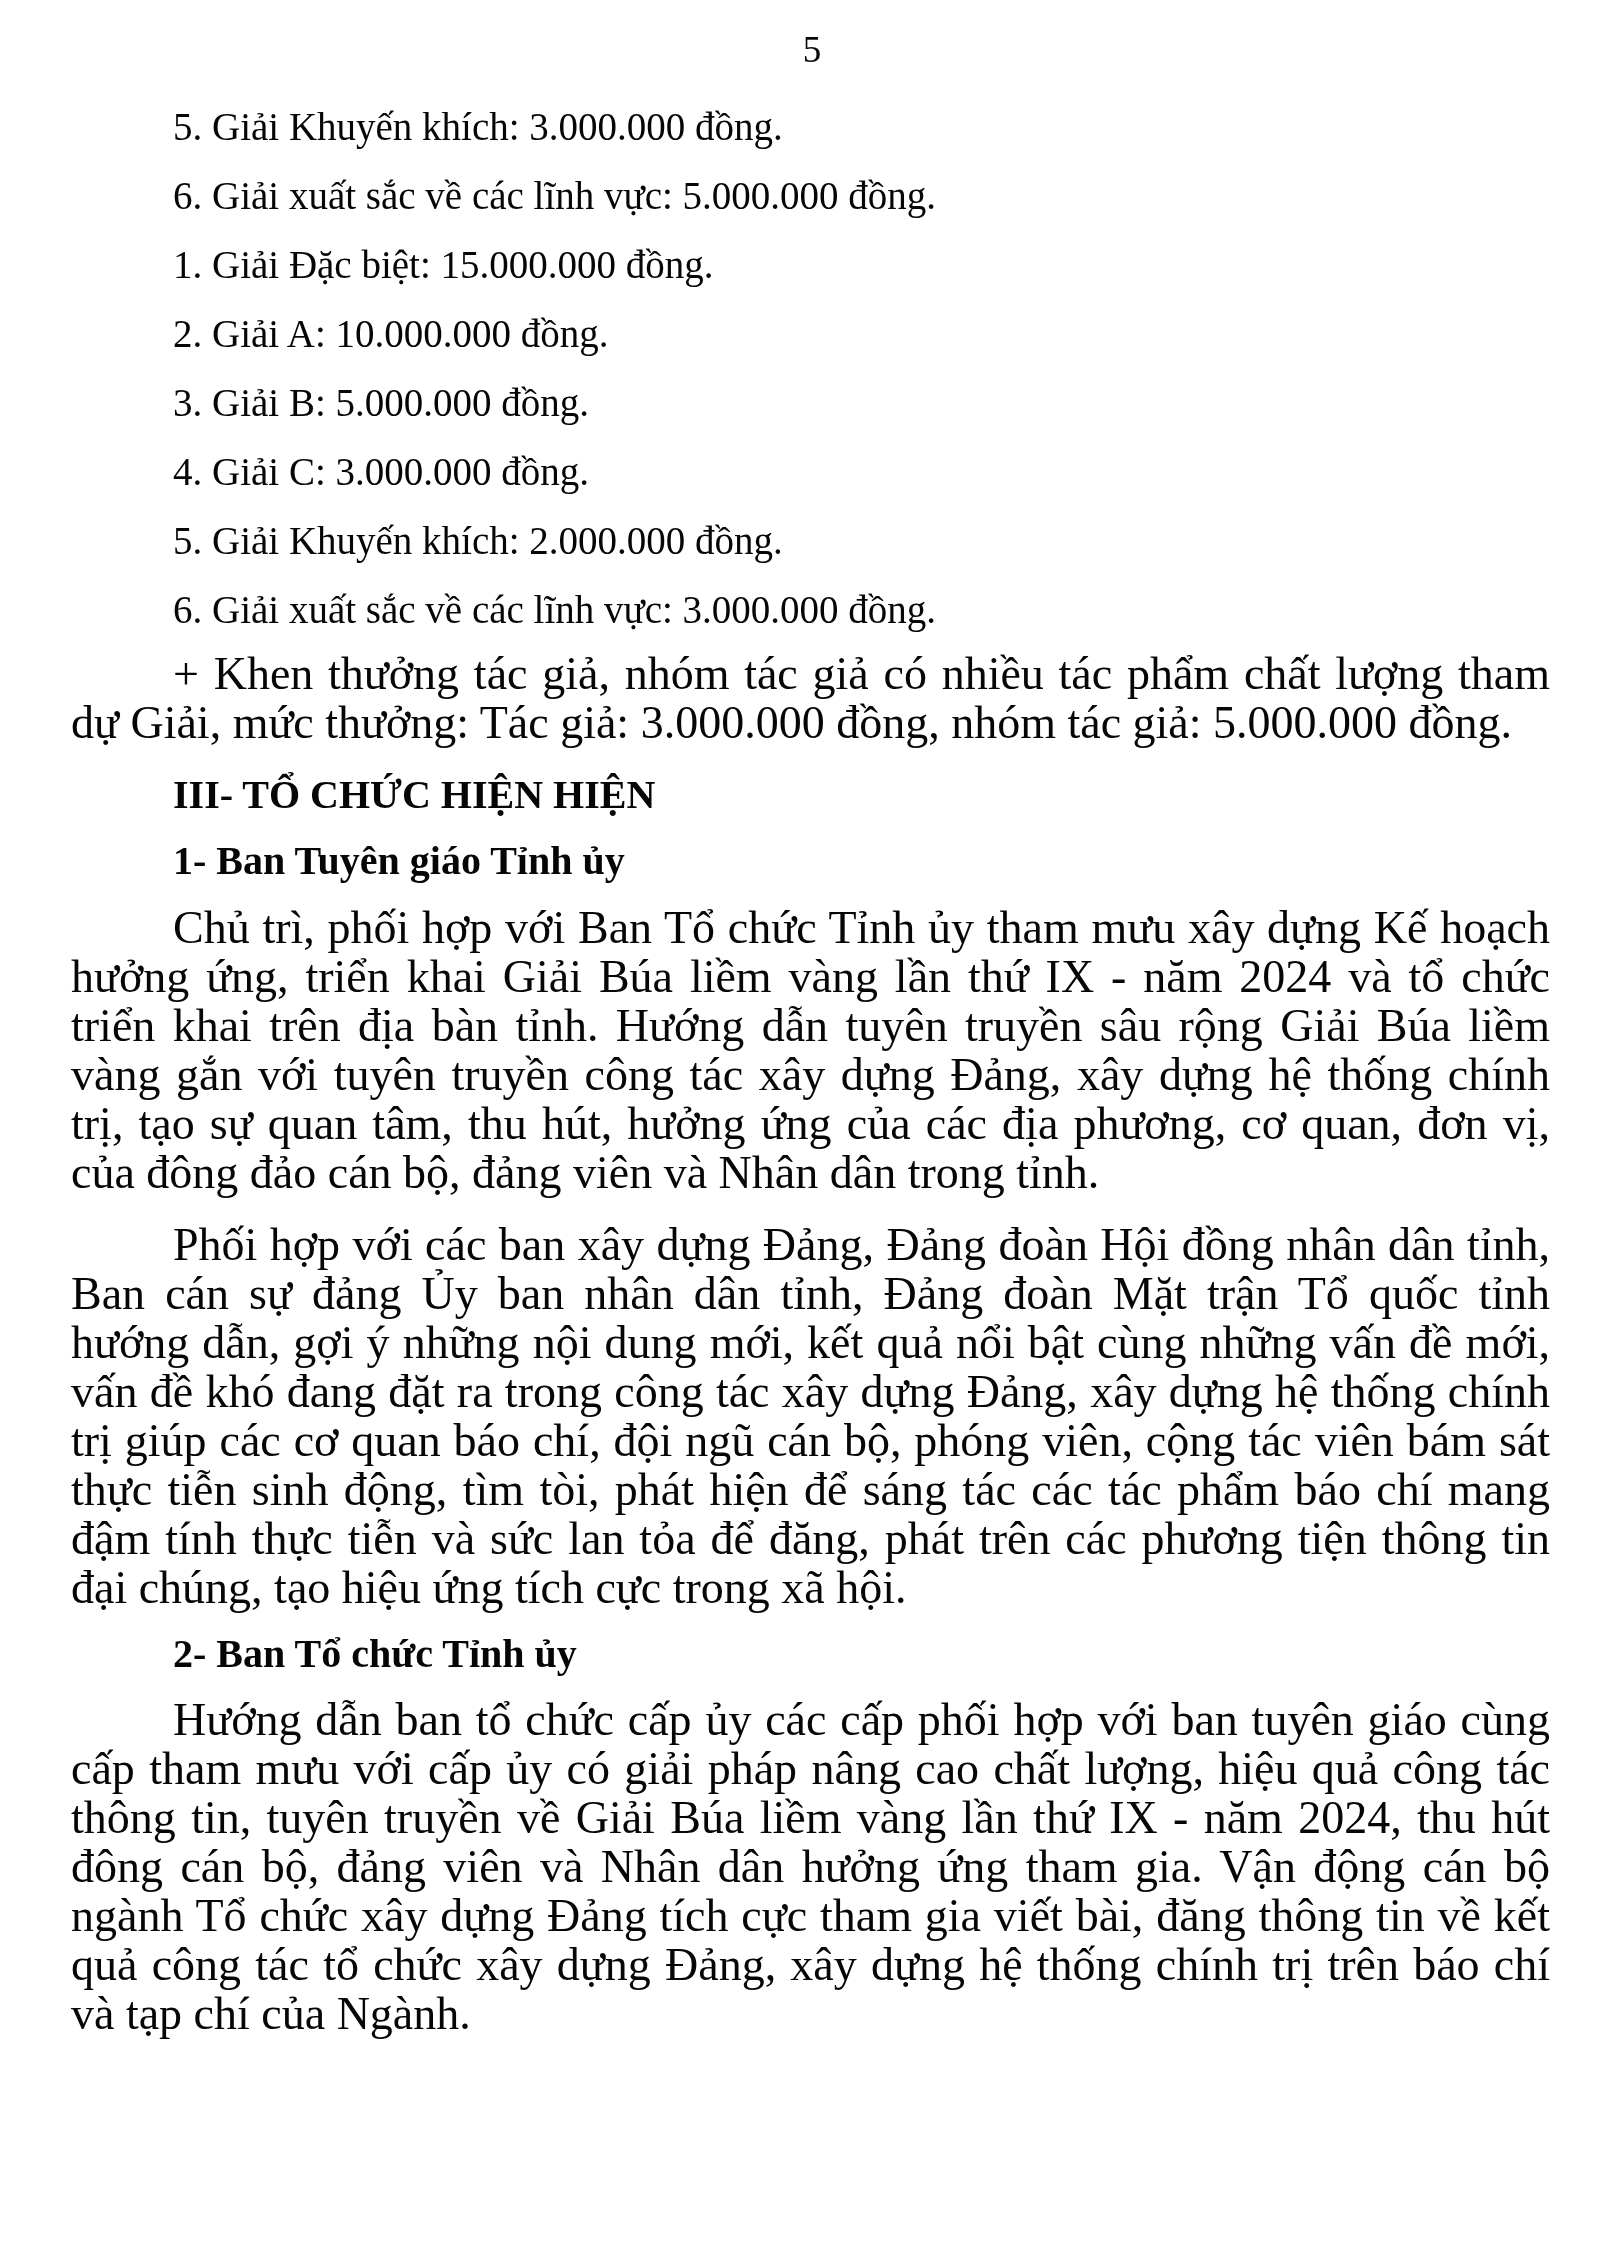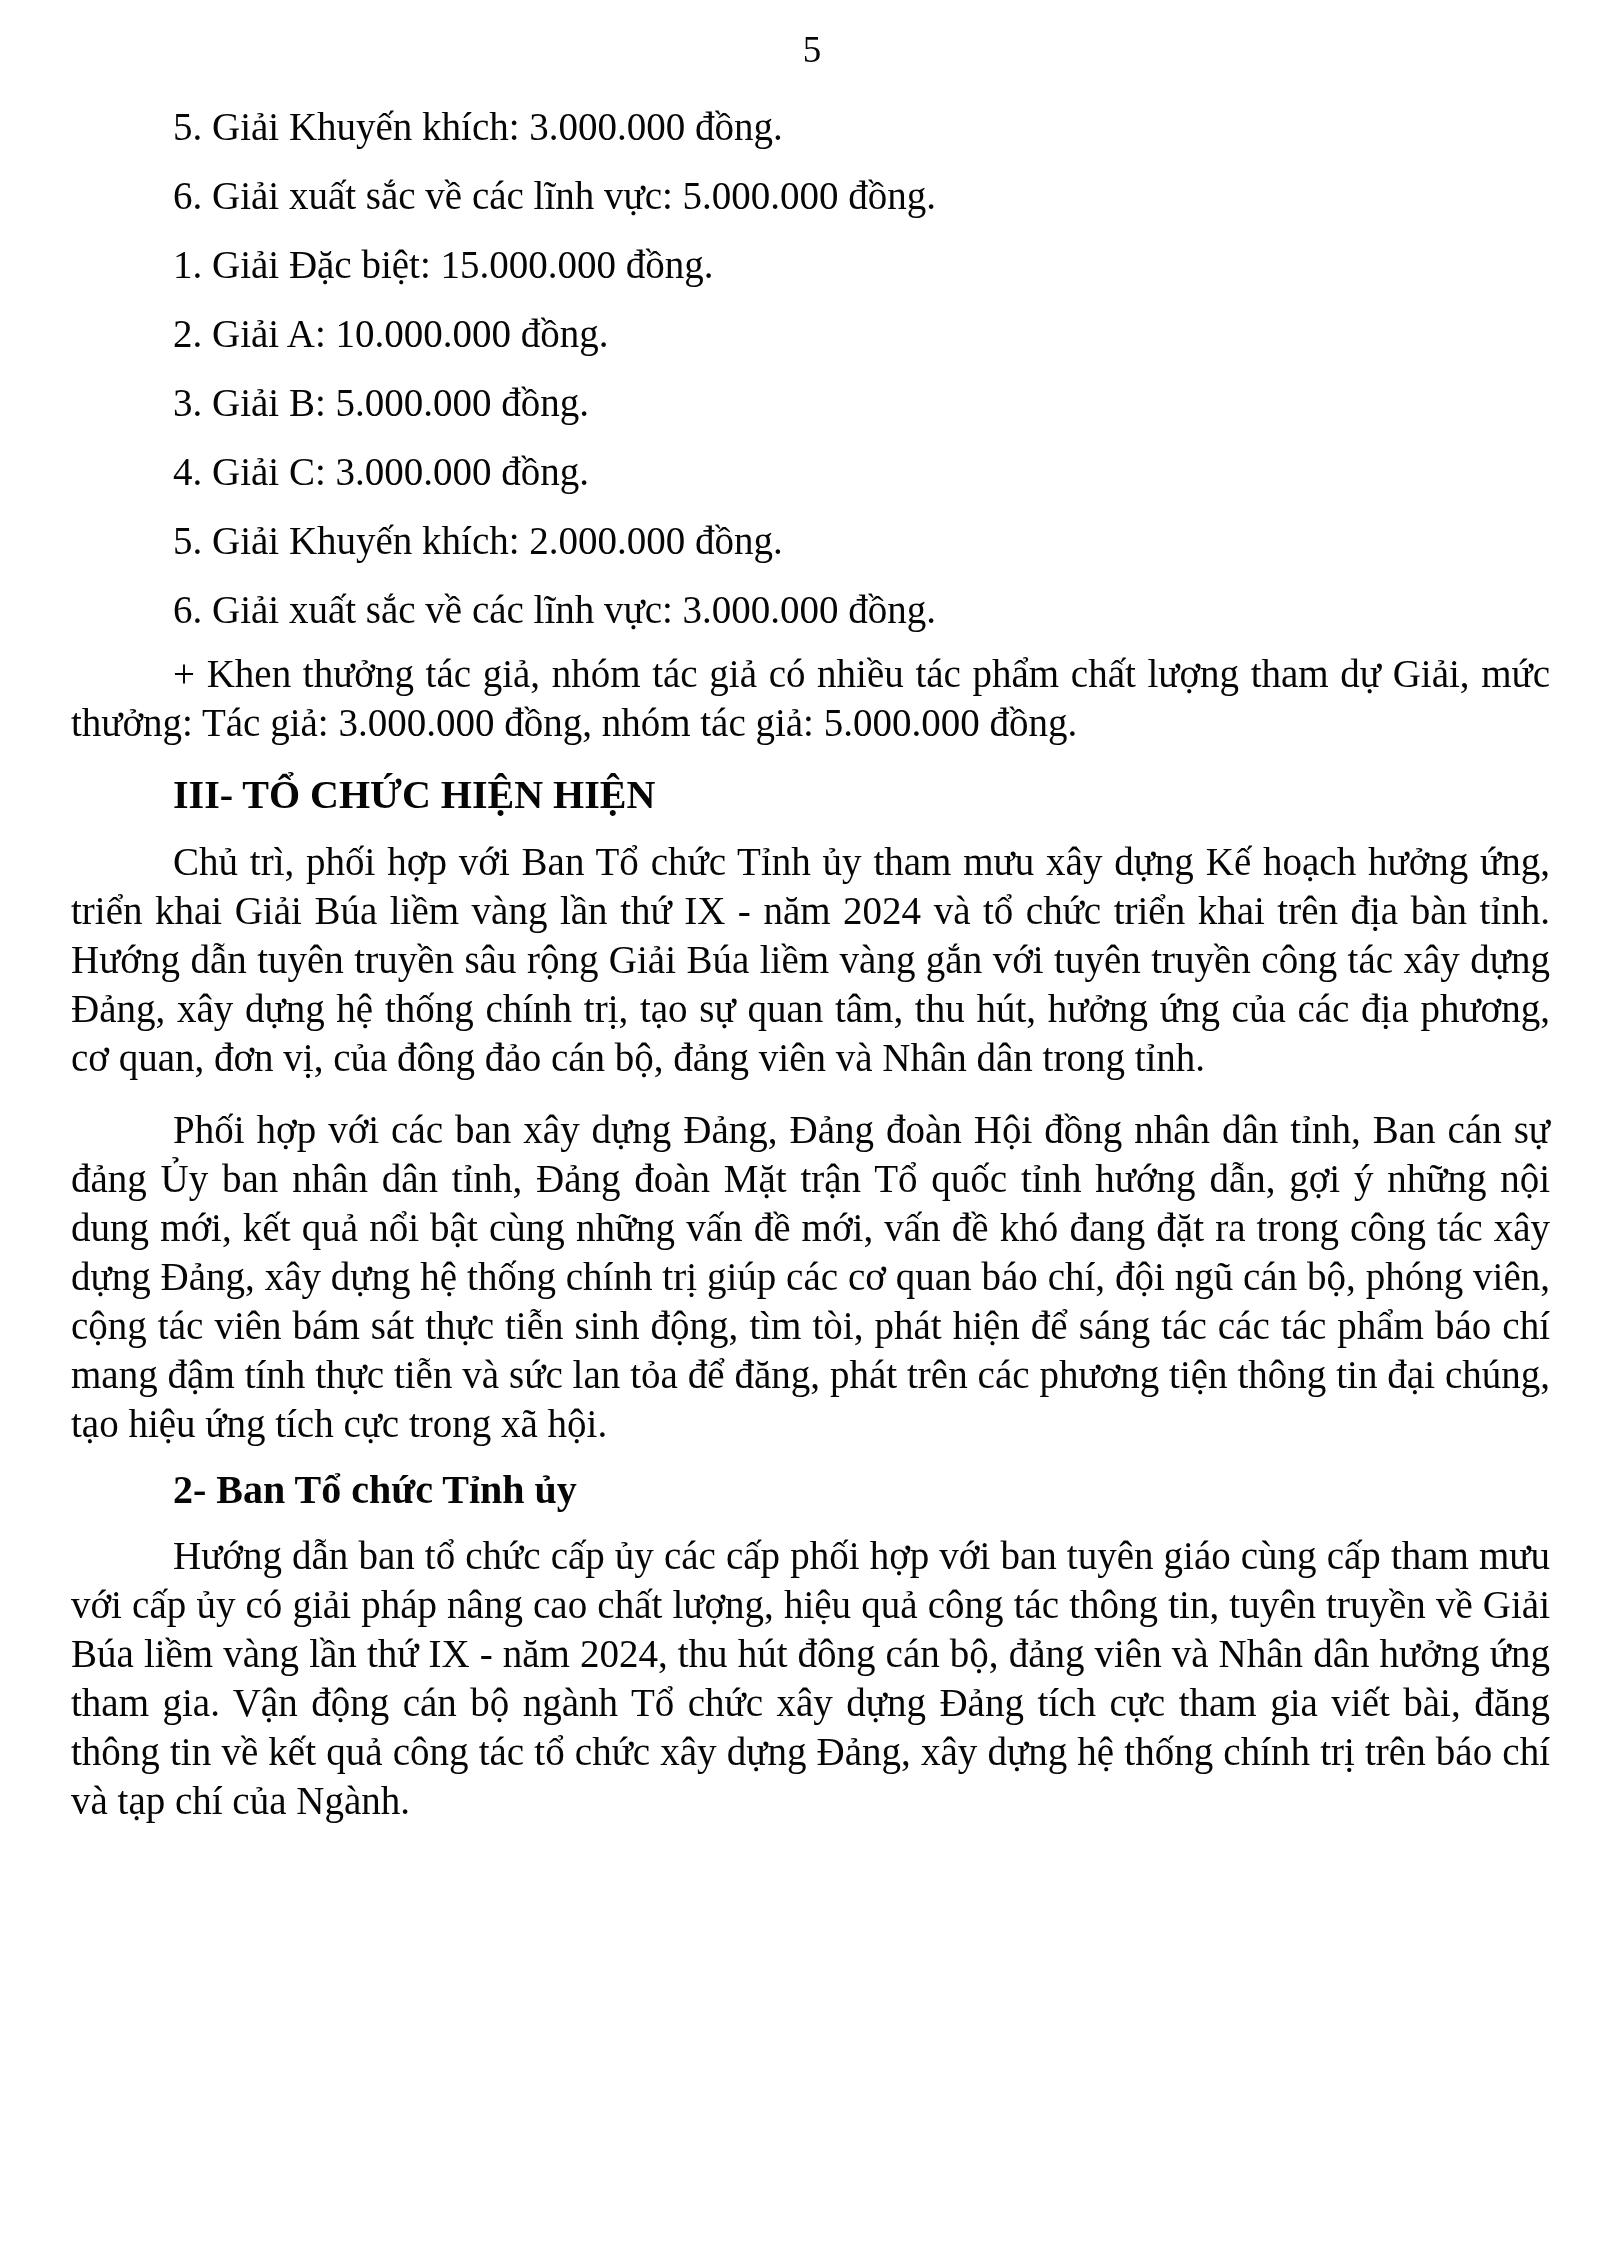--- a/index.html
+++ b/index.html
@@ -31,21 +31,21 @@
   }
   .prize-item {
     font-size: 39px;
     line-height: 69px;
     text-indent: 102px;
     text-align: justify;
     text-justify: inter-word;
     white-space: normal;
   }
   .para {
-    font-size: 39px;
+    font-size: 46px;
     line-height: 49px;
     text-indent: 102px;
     text-align: justify;
     text-justify: inter-word;
     margin: 23px 0 0 0;
   }
   .para.first-after-list {
     margin-top: 5.9px;
   }
   .heading {
@@ -84,20 +84,21 @@
       <div class="prize-item">3. Giải B: 5.000.000 đồng.</div>
       <div class="prize-item">4. Giải C: 3.000.000 đồng.</div>
       <div class="prize-item">5. Giải Khuyến khích: 2.000.000 đồng.</div>
       <div class="prize-item">6. Giải xuất sắc về các lĩnh vực: 3.000.000 đồng.</div>
     </div>
 
     <p class="para first-after-list">+ Khen thưởng tác giả, nhóm tác giả có nhiều tác phẩm chất lượng tham dự Giải, mức thưởng: Tác giả: 3.000.000 đồng, nhóm tác giả: 5.000.000 đồng.</p>
 
     <div class="heading">III- TỔ CHỨC HIỆN HIỆN</div>
 
+    <div class="subheading">1- Ban Tuyên giáo Tỉnh ủy</div>
 
     <p class="para after-heading">Chủ trì, phối hợp với Ban Tổ chức Tỉnh ủy tham mưu xây dựng Kế hoạch hưởng ứng, triển khai Giải Búa liềm vàng lần thứ IX - năm 2024 và tổ chức triển khai trên địa bàn tỉnh. Hướng dẫn tuyên truyền sâu rộng Giải Búa liềm vàng gắn với tuyên truyền công tác xây dựng Đảng, xây dựng hệ thống chính trị, tạo sự quan tâm, thu hút, hưởng ứng của các địa phương, cơ quan, đơn vị, của đông đảo cán bộ, đảng viên và Nhân dân trong tỉnh.</p>
 
 
     <p class="para">Phối hợp với các ban xây dựng Đảng, Đảng đoàn Hội đồng nhân dân tỉnh, Ban cán sự đảng Ủy ban nhân dân tỉnh, Đảng đoàn Mặt trận Tổ quốc tỉnh hướng dẫn, gợi ý những nội dung mới, kết quả nổi bật cùng những vấn đề mới, vấn đề khó đang đặt ra trong công tác xây dựng Đảng, xây dựng hệ thống chính trị giúp các cơ quan báo chí, đội ngũ cán bộ, phóng viên, cộng tác viên bám sát thực tiễn sinh động, tìm tòi, phát hiện để sáng tác các tác phẩm báo chí mang đậm tính thực tiễn và sức lan tỏa để đăng, phát trên các phương tiện thông tin đại chúng, tạo hiệu ứng tích cực trong xã hội.</p>
 
     <div class="subheading">2- Ban Tổ chức Tỉnh ủy</div>
 
     <p class="para last">Hướng dẫn ban tổ chức cấp ủy các cấp phối hợp với ban tuyên giáo cùng cấp tham mưu với cấp ủy có giải pháp nâng cao chất lượng, hiệu quả công tác thông tin, tuyên truyền về Giải Búa liềm vàng lần thứ IX - năm 2024, thu hút đông cán bộ, đảng viên và Nhân dân hưởng ứng tham gia. Vận động cán bộ ngành Tổ chức xây dựng Đảng tích cực tham gia viết bài, đăng thông tin về kết quả công tác tổ chức xây dựng Đảng, xây dựng hệ thống chính trị trên báo chí và tạp chí của Ngành.</p>
 

